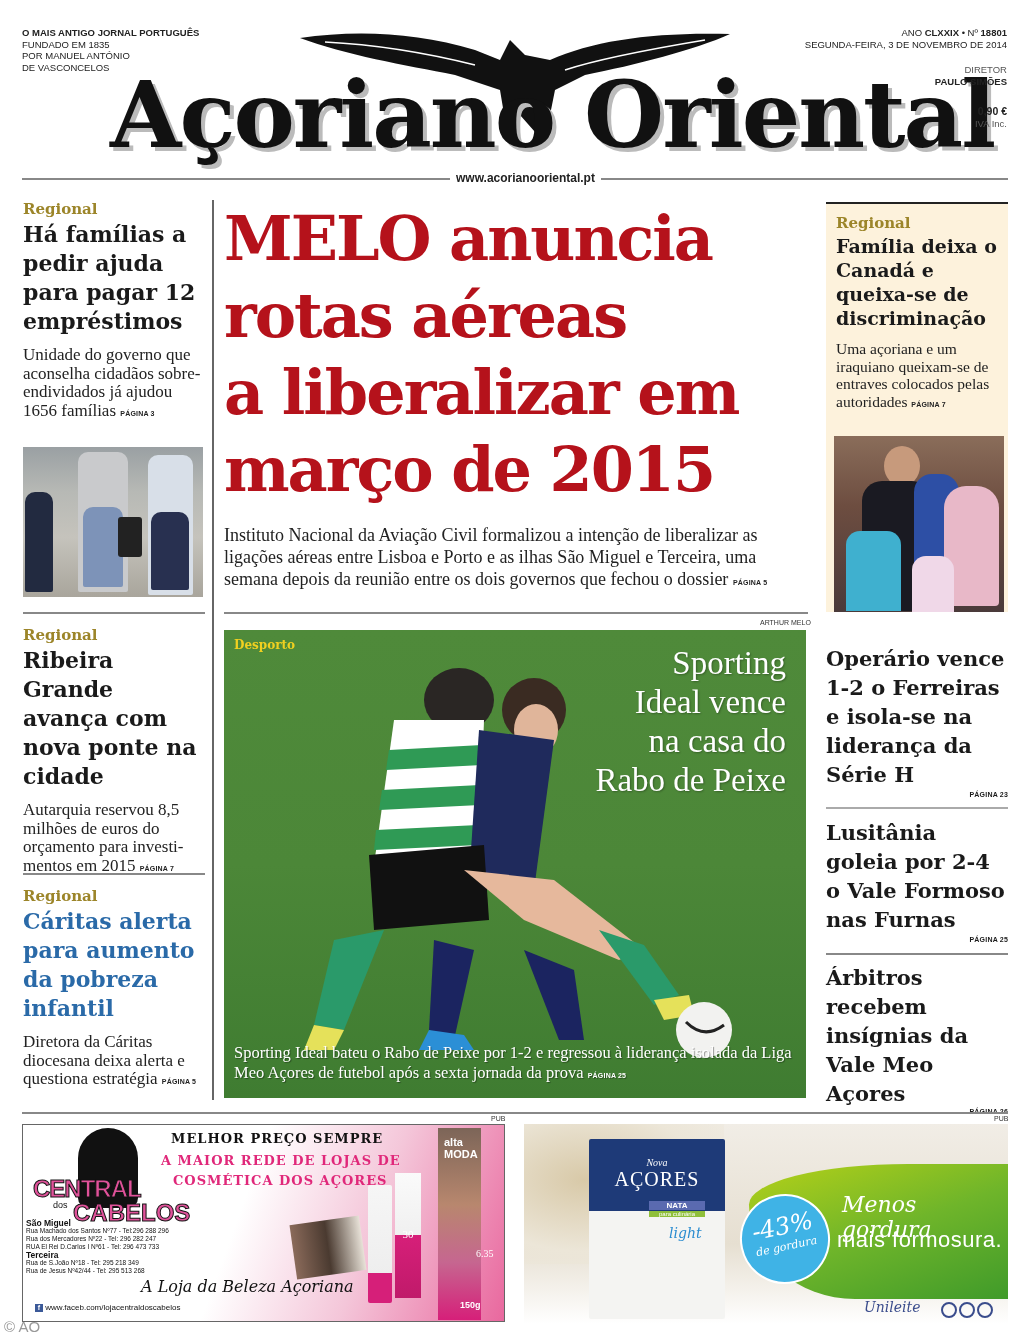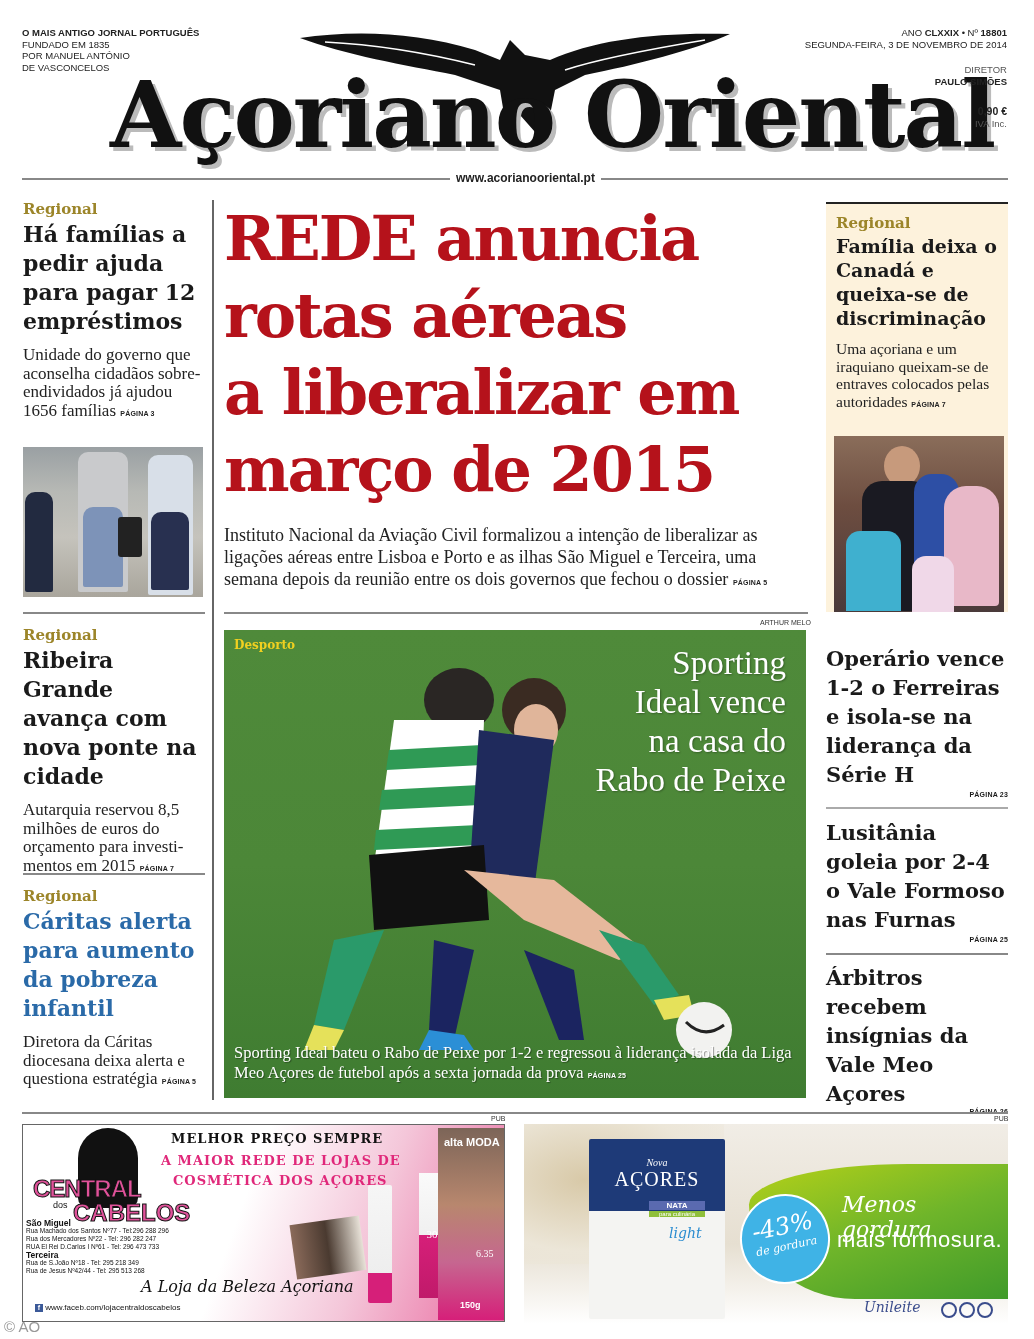--- a/index.html
+++ b/index.html
@@ -110,21 +110,21 @@
 
 <div class="abs" style="left:23px; top:887px; width:182px;">
   <div class="kicker">Regional</div>
   <div class="lh" style="margin-top:2px; color:#2a6aa8;">Cáritas alerta para aumento da pobreza infantil</div>
   <div class="lbody" style="margin-top:10px;"><span>Diretora da Cáritas diocesana deixa alerta e questiona estratégia</span> <span class="pg">PÁGINA 5</span></div>
 </div>
 
 <div class="abs vrule" style="left:212px; top:200px; height:900px;"></div>
 
 <div class="abs main-head">
-  <div>REDE anuncia</div>
+  <div>MELO anuncia</div>
   <div>rotas aéreas</div>
   <div>a liberalizar em</div>
   <div>março de 2015</div>
 </div>
 <div class="abs main-body">
   <span>Instituto Nacional da Aviação Civil formalizou a intenção de liberalizar as ligações aéreas entre Lisboa e Porto e as ilhas São Miguel e Terceira, uma semana depois da reunião entre os dois governos que fechou o dossier</span> <span class="pg">PÁGINA 5</span>
 </div>
 <div class="abs hrule" style="left:224px; top:612px; width:584px;"></div>
 
 <div class="abs rbox">
@@ -209,24 +209,24 @@
     <div>Rua dos Mercadores Nº22 - Tel: 296 282 247</div>
     <div>RUA El Rei D.Carlos I Nº61 - Tel: 296 473 733</div>
     <div style="font-weight:700; font-size:8.5px;">Terceira</div>
     <div>Rua de S.João Nº18 - Tel: 295 218 349</div>
     <div>Rua de Jesus Nº42/44 - Tel: 295 513 268</div>
   </div>
   <div style="position:absolute; left:118px; top:152px; font-family:'DejaVu Serif',serif; font-style:italic; font-size:16px; color:#111;">A Loja da Beleza Açoriana</div>
   <div style="position:absolute; left:12px; top:178px; font-family:'Liberation Sans',sans-serif; font-size:8px; color:#111;"><span style="display:inline-block; width:8px; height:8px; background:#3b5998; color:#fff; font-size:7px; text-align:center; line-height:8px; font-weight:700;">f</span> <span>www.faceb.com/lojacentraldoscabelos</span></div>
   <div style="position:absolute; left:270px; top:95px; width:70px; height:55px; background:linear-gradient(90deg,#8a6a5a,#4a3a30,#e8e2d8); transform:rotate(-8deg);"></div>
   <div style="position:absolute; left:345px; top:60px; width:24px; height:118px; background:linear-gradient(180deg,#f6f6f6 0%,#eee 75%,#d61f79 75%); border-radius:2px;"></div>
-  <div style="position:absolute; left:396px; top:48px; width:26px; height:125px; background:linear-gradient(180deg,#fafafa 0%,#f0f0f0 50%,#d61f79 50%,#c01a6a 100%); border-radius:0;">
+  <div style="position:absolute; left:372px; top:48px; width:26px; height:125px; background:linear-gradient(180deg,#fafafa 0%,#f0f0f0 50%,#d61f79 50%,#c01a6a 100%); border-radius:0;">
     <div style="margin-top:55px; text-align:center; font-family:'Liberation Serif',serif; font-size:11px; color:#fff;">30</div>
   </div>
-  <div style="position:absolute; left:415px; top:3px; width:66px; height:192px; background:linear-gradient(180deg,#7c6558 0%,#b8876e 40%,#c66690 70%,#d61f79 100%);">
+  <div style="position:absolute; left:415px; top:3px; width:43px; height:192px; background:linear-gradient(180deg,#7c6558 0%,#b8876e 40%,#c66690 70%,#d61f79 100%);">
     <div style="color:#fff; font-family:'Liberation Sans',sans-serif; font-size:11px; font-weight:700; margin:8px 0 0 6px;">alta MODA</div>
     <div style="position:absolute; left:38px; top:120px; color:#fff; font-family:'Liberation Serif',serif; font-size:10px;">6.35</div>
     <div style="position:absolute; left:22px; top:172px; color:#fff; font-family:'Liberation Sans',sans-serif; font-size:9px; font-weight:700;">150g</div>
   </div>
 </div>
 
 <div class="abs ad2">
   <div style="position:absolute; left:0; top:0; width:200px; height:140px; background:radial-gradient(ellipse at 30% 40%, #d8c9a8 0%, #ece6d8 60%, transparent 100%);"></div>
   <div style="position:absolute; left:65px; top:15px; width:136px; height:180px; background:linear-gradient(180deg,#1e3a78 0%,#1e3a78 40%,#f4f4f2 40%,#f4f4f2 100%); border-radius:2px;">
     <div style="text-align:center; color:#fff; font-family:'Liberation Serif',serif; font-style:italic; font-size:10px; margin-top:18px;">Nova</div>

